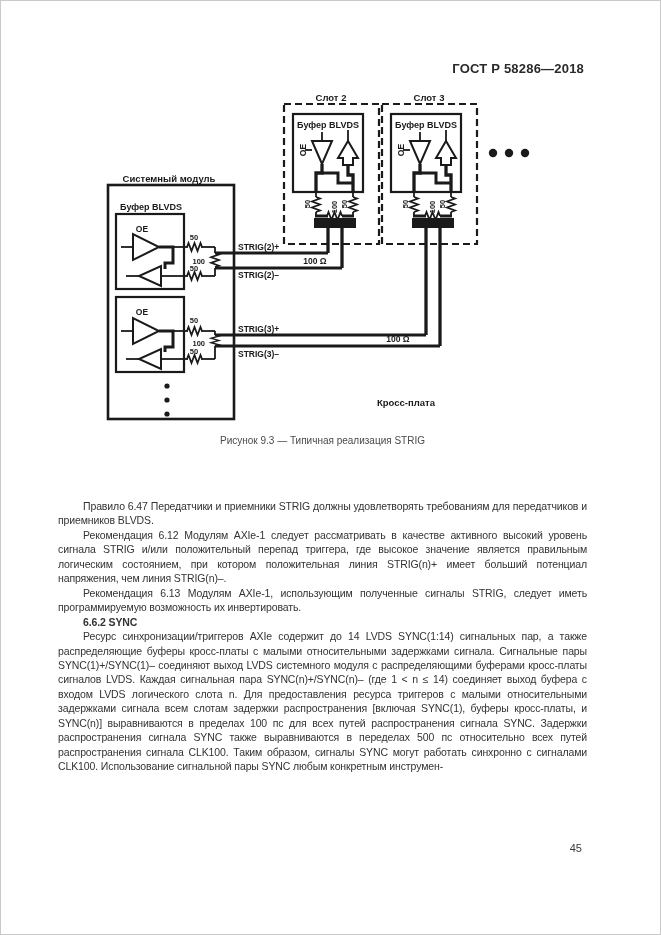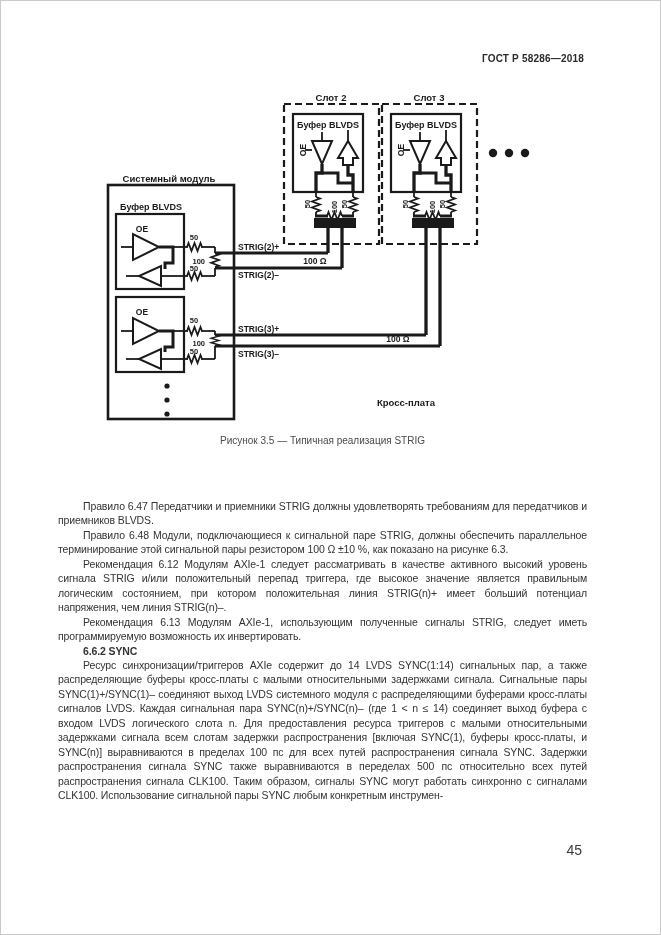--- a/index.html
+++ b/index.html
@@ -8,40 +8,40 @@
     width:661px;height:935px;
     margin:0 auto;
     background:#ffffff;
     border:1px solid #c9c9c9;
     box-sizing:border-box;
     font-family:"Liberation Sans", sans-serif;
     color:#343434;
     overflow:hidden;
   }
   .doc-header{
-    position:absolute;top:52px;right:76px;
-    font-size:10px;font-weight:bold;color:#2a2a2a;
+    position:absolute;top:60px;right:76px;
+    font-size:13px;font-weight:bold;color:#2a2a2a;
     letter-spacing:0.2px;
     padding-left:12px;
   }
   .figure-svg{position:absolute;left:0;top:0;width:661px;height:455px;}
   .fig-caption{
     position:absolute;left:57px;top:434px;width:529px;
     text-align:center;font-size:10px;color:#4a4a4a;
   }
   .body-text{
     position:absolute;left:57px;top:458px;width:529px;
     font-size:10.5px;line-height:14.45px;
     text-align:justify;letter-spacing:-0.12px;color:#333333;margin-top:40px;
   }
   .body-text p{margin:0;text-indent:25px;}
   .body-text p.subhead{font-weight:bold;}
   .page-number{
     position:absolute;top:841px;right:78px;
-    font-size:14px;color:#3a3a3a;
+    font-size:11px;color:#3a3a3a;
   }
   
   .ln{stroke:#1a1a1a;stroke-width:1.8;fill:none;}
   .thick{stroke:#1a1a1a;stroke-width:3;fill:none;}
   .thick2{stroke:#1a1a1a;stroke-width:3.3;fill:none;}
   .boxln{stroke:#1a1a1a;fill:none;}
   .tri{fill:#ffffff;stroke:#1a1a1a;stroke-width:2;}
   .lbl{fill:#1a1a1a;font-family:"Liberation Sans",sans-serif;font-weight:bold;}
   .lbl-9{font-size:9.5px;}
   .lbl-b{font-size:9px;}
@@ -193,25 +193,24 @@
 
     <g>
       <circle cx="492" cy="152" r="4.2" fill="#1a1a1a"></circle>
       <circle cx="508" cy="152" r="4.2" fill="#1a1a1a"></circle>
       <circle cx="524" cy="152" r="4.2" fill="#1a1a1a"></circle>
     </g>
 
     <text class="lbl lbl-9" x="405" y="405" text-anchor="middle">Кросс-плата</text>
   </svg>
 
-  <div class="fig-caption">Рисунок 3.5 — Типичная реализация STRIG</div>
+  <div class="fig-caption">Рисунок 9.3 — Типичная реализация STRIG</div>
 
   <div class="body-text">
     <p>Правило 6.47 Передатчики и приемники STRIG должны удовлетворять требованиям для передатчиков и приемников BLVDS.</p>
-    <p>Правило 6.48 Модули, подключающиеся к сигнальной паре STRIG, должны обеспечить параллельное терминирование этой сигнальной пары резистором 100 Ω ±10 %, как показано на рисунке 6.3.</p>
     <p>Рекомендация 6.12 Модулям AXIe-1 следует рассматривать в качестве активного высокий уровень сигнала STRIG и/или положительный перепад триггера, где высокое значение является правильным логическим состоянием, при котором положительная линия STRIG(n)+ имеет больший потенциал напряжения, чем линия STRIG(n)–.</p>
     <p>Рекомендация 6.13 Модулям AXIe-1, использующим полученные сигналы STRIG, следует иметь программируемую возможность их инвертировать.</p>
     <p class="subhead">6.6.2 SYNC</p>
     <p>Ресурс синхронизации/триггеров AXIe содержит до 14 LVDS SYNC(1:14) сигнальных пар, а также распределяющие буферы кросс-платы с малыми относительными задержками сигнала. Сигнальные пары SYNC(1)+/SYNC(1)– соединяют выход LVDS системного модуля с распределяющими буферами кросс-платы сигналов LVDS. Каждая сигнальная пара SYNC(n)+/SYNC(n)– (где 1 &lt; n ≤ 14) соединяет выход буфера с входом LVDS логического слота n. Для предоставления ресурса триггеров с малыми относительными задержками сигнала всем слотам задержки распространения [включая SYNC(1), буферы кросс-платы, и SYNC(n)] выравниваются в пределах 100 пс для всех путей распространения сигнала SYNC. Задержки распространения сигнала SYNC также выравниваются в переделах 500 пс относительно всех путей распространения сигнала CLK100. Таким образом, сигналы SYNC могут работать синхронно с сигналами CLK100. Использование сигнальной пары SYNC любым конкретным инструмен-</p>
   </div>
 
   <div class="page-number">45</div>
 
 </div>
 

